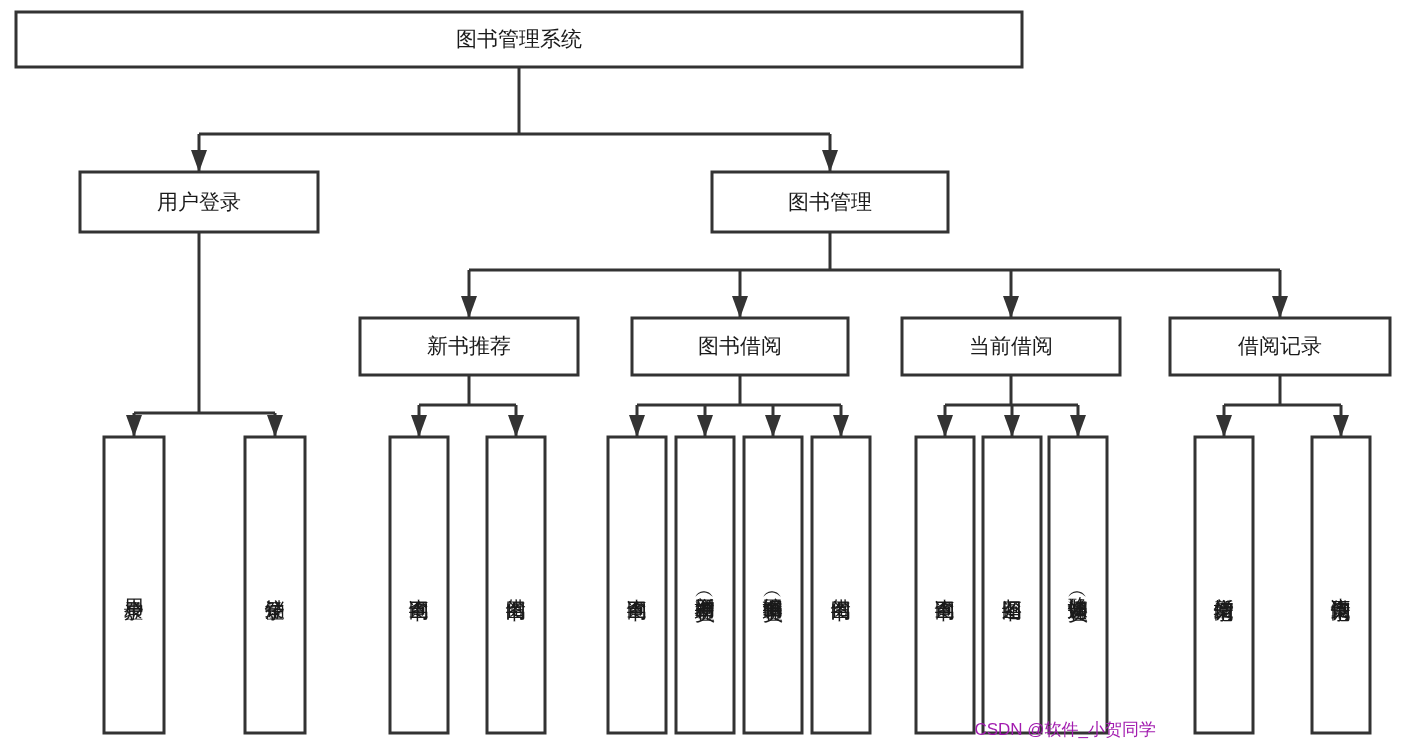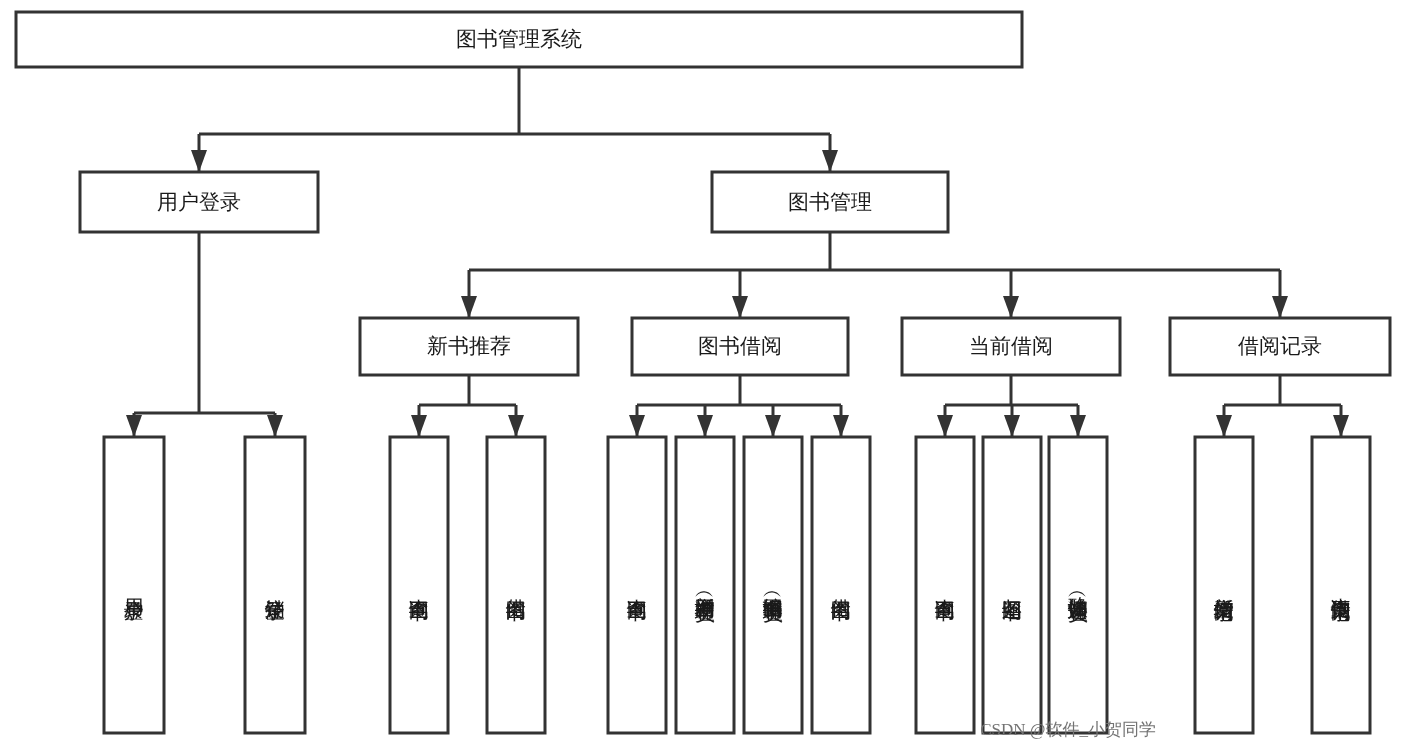--- a/index.html
+++ b/index.html
@@ -69,23 +69,23 @@
     writing-mode: vertical-rl;
     text-orientation: upright;
     letter-spacing: 1px;
     white-space: nowrap;
     text-align: center;
   }
   .watermark {
     position: absolute;
     right: 14px;
     bottom: 6px;
-    font-family: Liberation Serif, serif;
+    font-family: Liberation Sans, sans-serif;
     font-size: 17px;
-    color: #737373;
+    color: #a21caf;
     white-space: nowrap;
     user-select: none;
   }
 </style>
 </head>
 <body>
 
 <div id="diagram-root">
   <svg class="diagram" viewBox="0 0 1405 747" xmlns="http://www.w3.org/2000/svg">
     <g id="links-layer">

